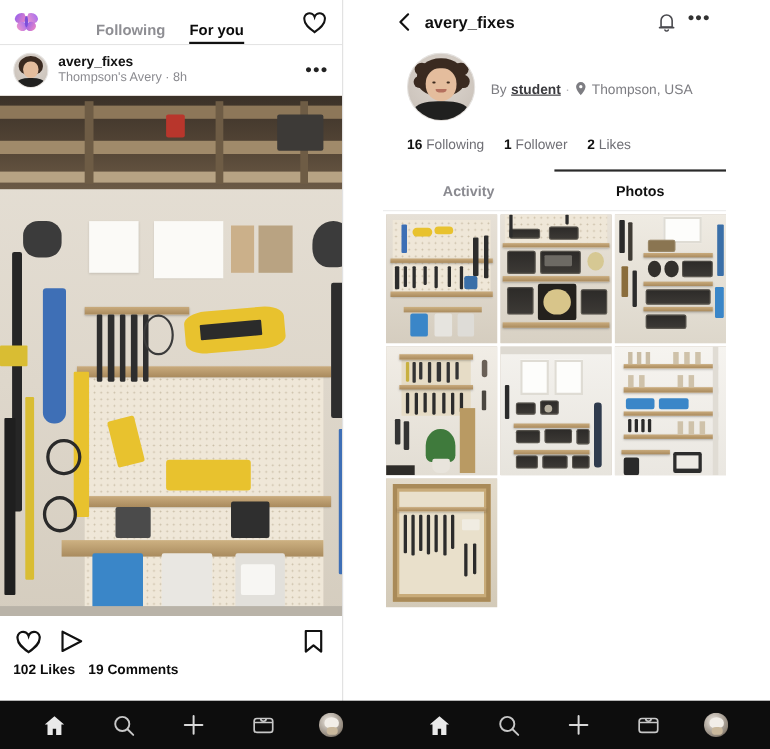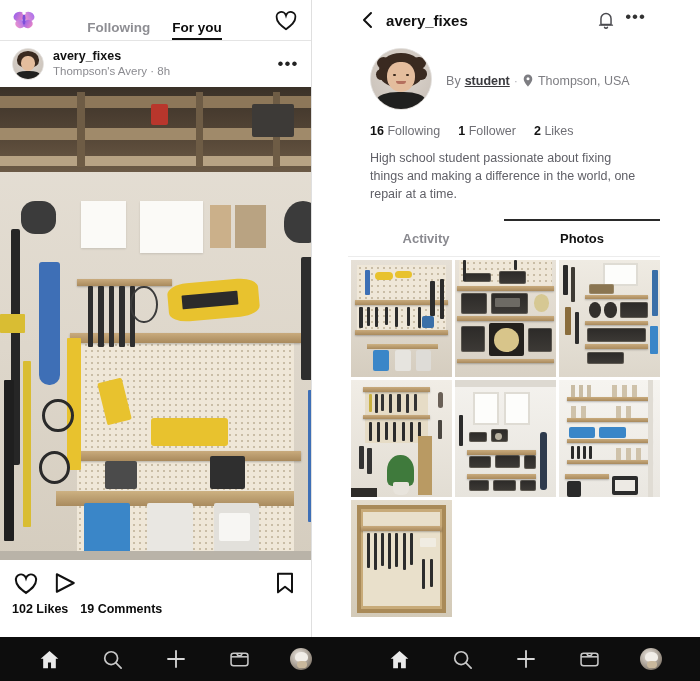--- a/index.html
+++ b/index.html
@@ -363,21 +363,20 @@
       <div>
         <span class="num">1</span>
         <span>Follower</span>
       </div>
       <div>
         <span class="num">2</span>
         <span>Likes</span>
       </div>
     </div>
 
-    <div class="prof-bio">High school student passionate about fixing things and making a difference in the world, one repair at a time.</div>
 
 
     <div class="prof-tabs">
       <div class="prof-tab">Activity</div>
       <div class="prof-tab active">Photos</div>
     </div>
 
     <div class="photo-grid">
 
       <div class="grid-cell">

